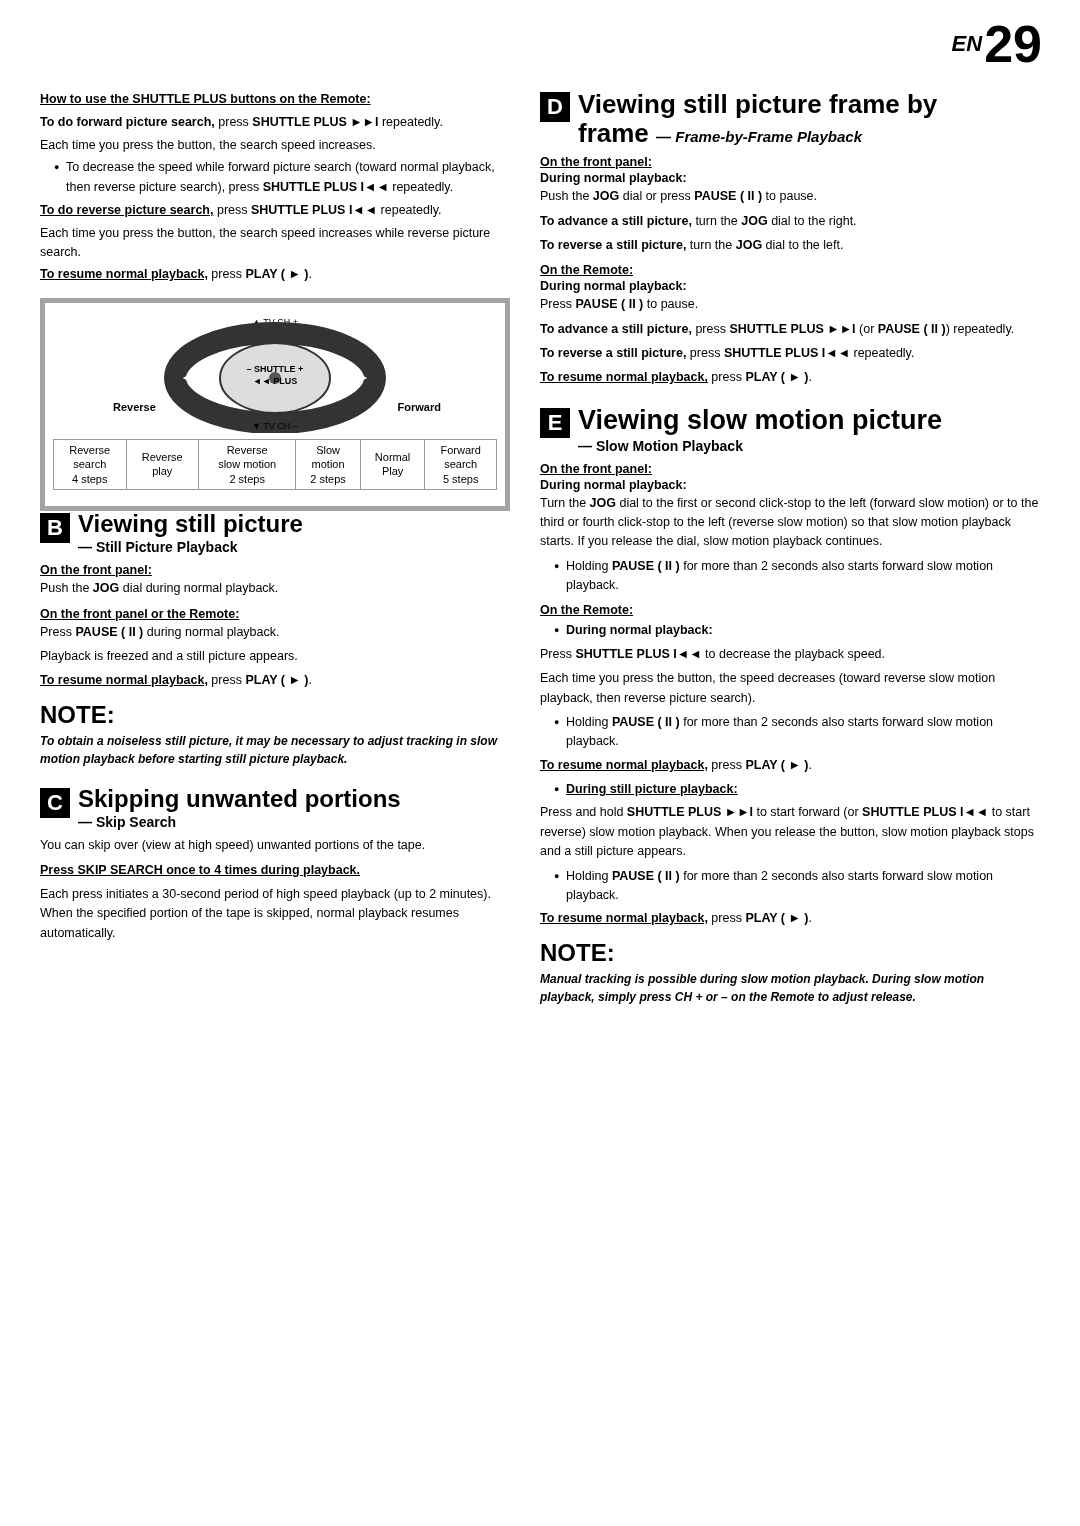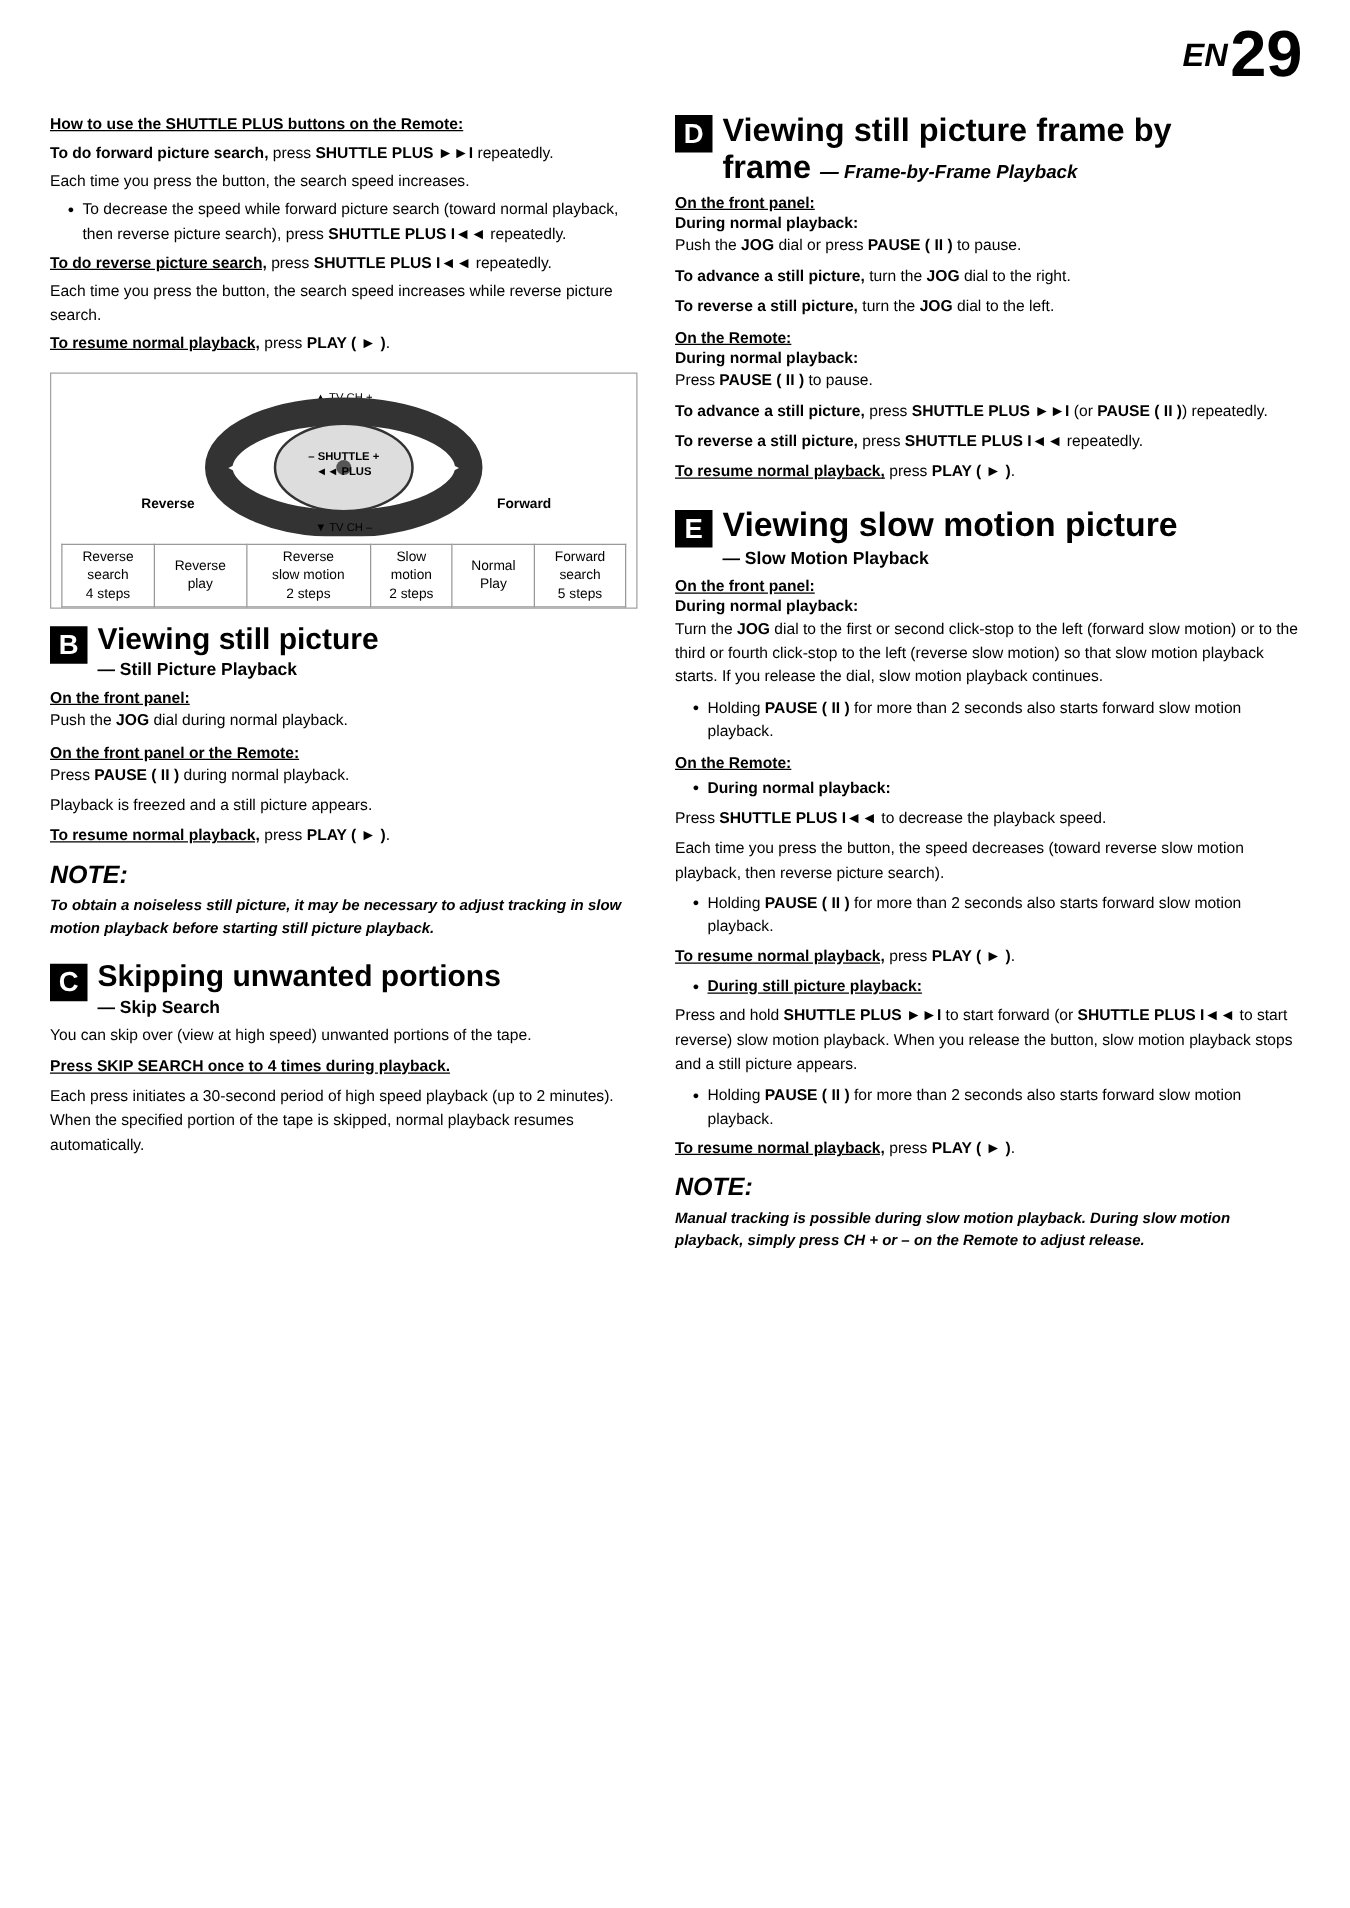--- a/index.html
+++ b/index.html
@@ -21,21 +21,21 @@
     }
     
     .page-header {
       position: absolute;
       top: 18px;
       right: 38px;
       display: flex;
       align-items: center;
     }
     .page-header .en-text {
-      font-size: 26px;
+      font-size: 22px;
       font-style: italic;
       font-weight: bold;
       color: #000;
       margin-right: 2px;
     }
     .page-header .page-num {
       font-size: 52px;
       font-weight: bold;
       color: #000;
       line-height: 1;
@@ -91,23 +91,23 @@
       margin-bottom: 4px;
     }
     .shuttle-section .bold { font-weight: bold; }
     .shuttle-section .underline { text-decoration: underline; }
     .shuttle-section ul { padding-left: 18px; margin: 4px 0; list-style: none; }
     .shuttle-section ul li { position: relative; padding-left: 12px; margin-bottom: 4px; line-height: 1.5; font-size: 12.5px; }
     .shuttle-section ul li::before { content: "●"; position: absolute; left: 0; font-size: 9px; top: 2px; }
 
     
     .diagram-container {
-      border: 1px solid #a3a3a3;
-      padding: 10px 8px 0 8px;
-      margin-bottom: 12px;
+      border: 5px solid #a3a3a3;
+      padding: 10px 8px 16px 8px;
+      margin-bottom: 0;
       position: relative;
     }
     .diagram-img {
       width: 100%;
       display: flex;
       flex-direction: column;
       align-items: center;
       padding-bottom: 0;
     }
     .diagram-table {
@@ -144,21 +144,21 @@
       margin-bottom: 2px;
       display: block;
     }
 
     ul.bullet-list { list-style: none; padding-left: 14px; margin: 4px 0; }
     ul.bullet-list li { position: relative; padding-left: 12px; margin-bottom: 4px; line-height: 1.55; font-size: 12.5px; }
     ul.bullet-list li::before { content: "●"; position: absolute; left: 0; font-size: 9px; top: 3px; }
 
     
     .note-block { margin: 10px 0; }
-    .note-title { font-size: 20px; font-weight: bold; font-style: italic; margin-bottom: 3px; }
+    .note-title { font-size: 24px; font-weight: bold; margin-bottom: 3px; }
     .note-text { font-size: 12px; font-style: italic; line-height: 1.5; font-weight: bold; }
 
     
     .section { margin-bottom: 18px; }
   </style>
 </head>
 <body>
 
 <div class="page">
 

